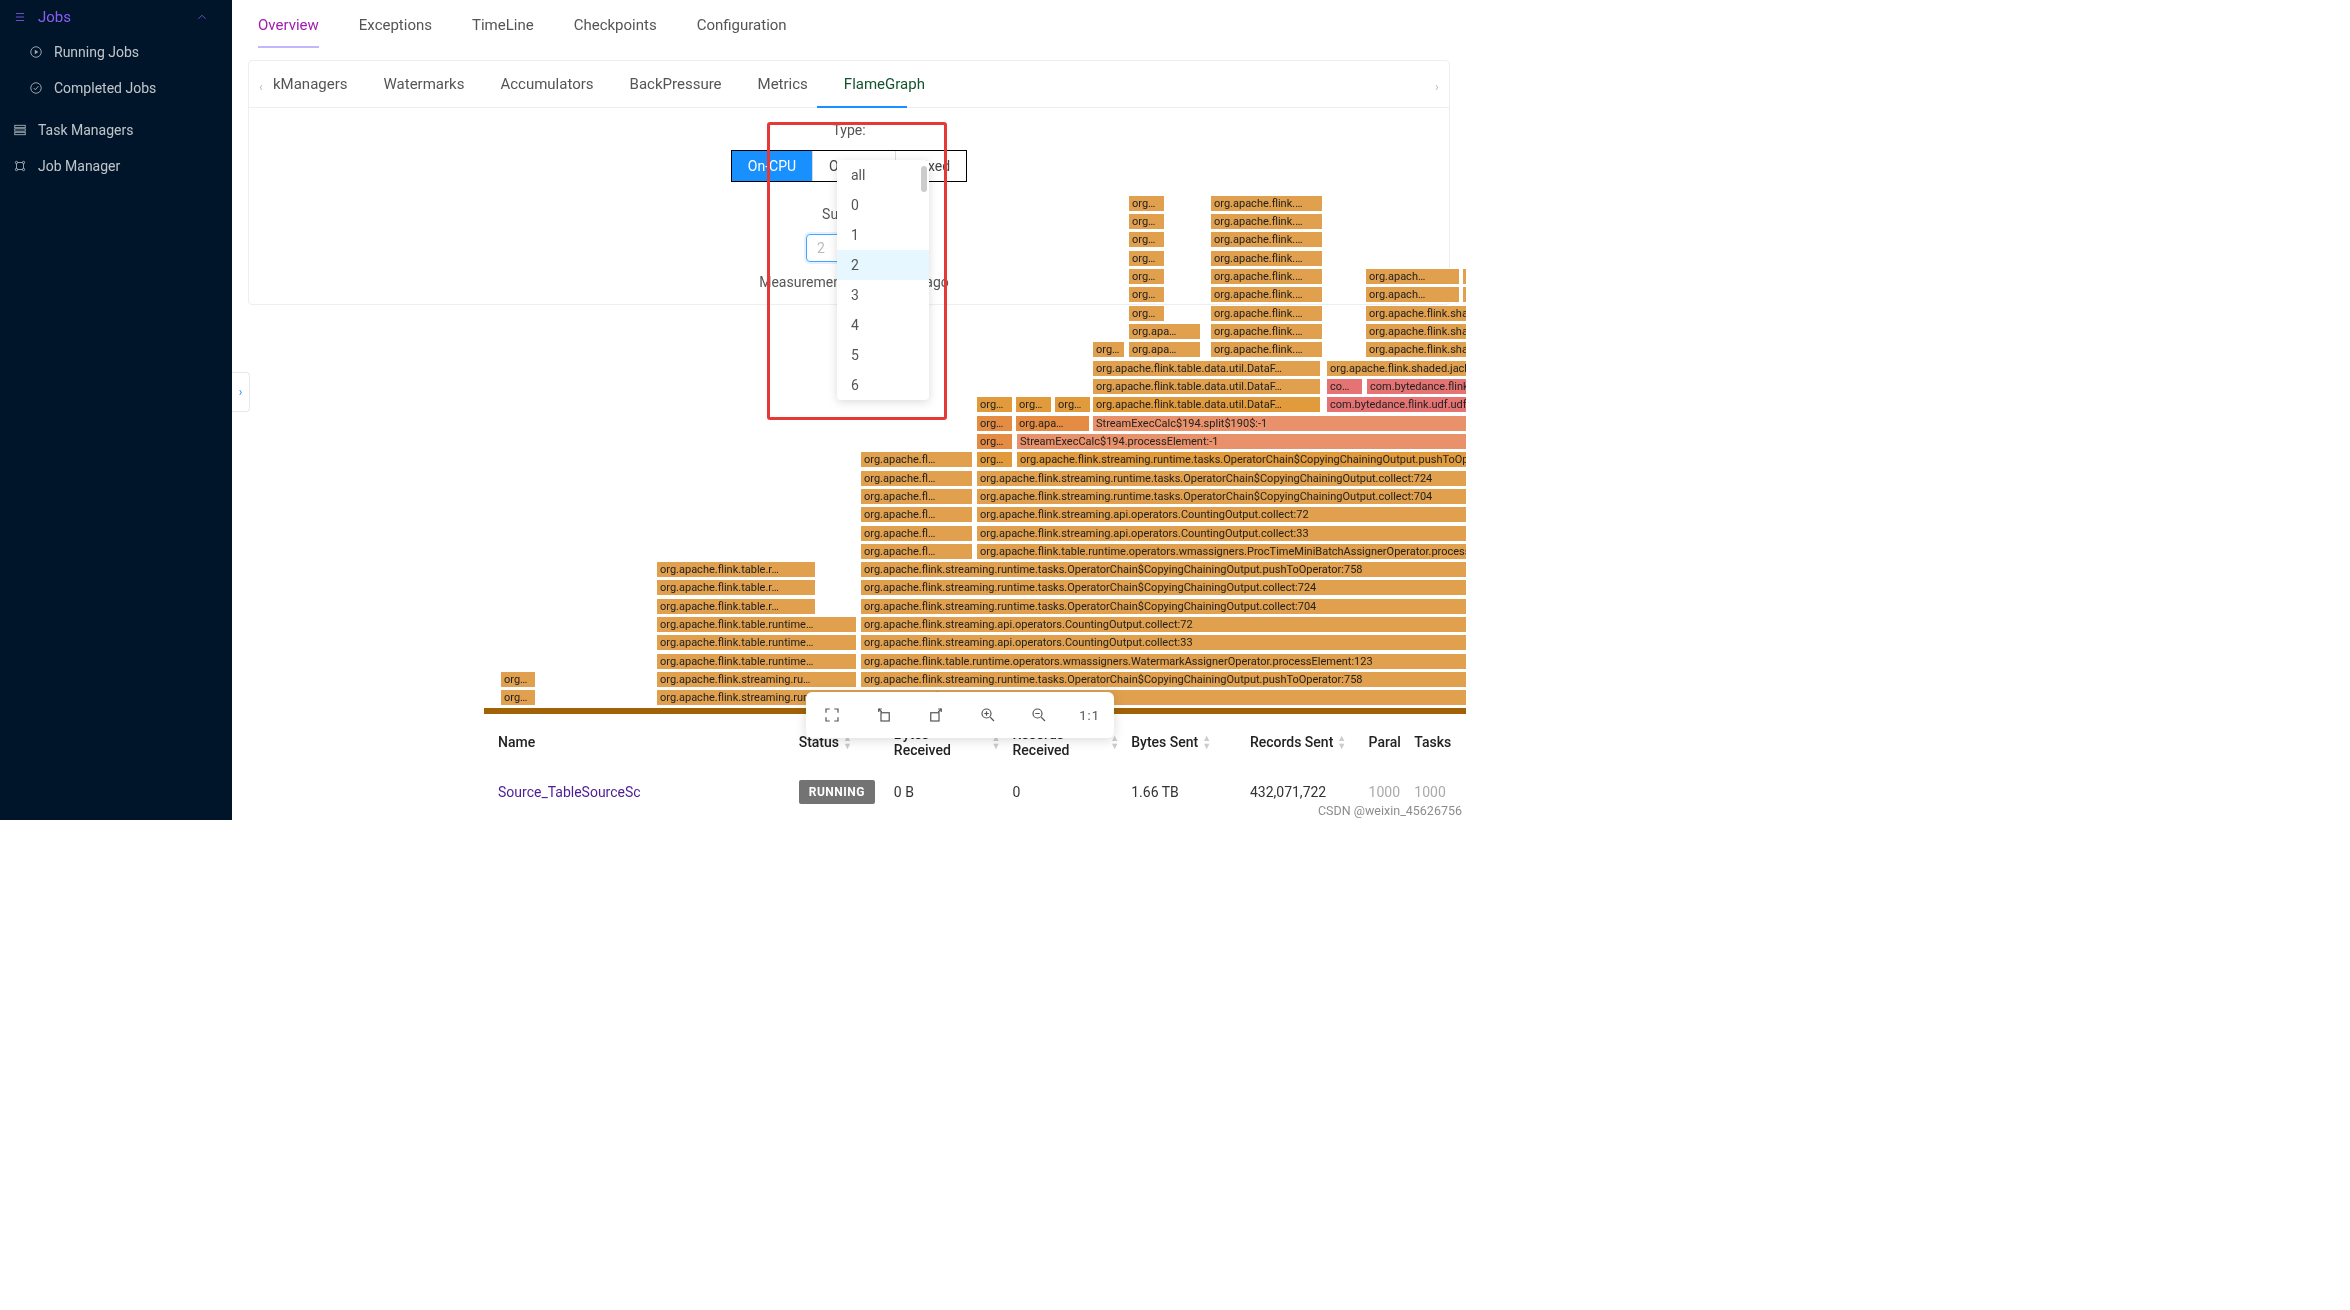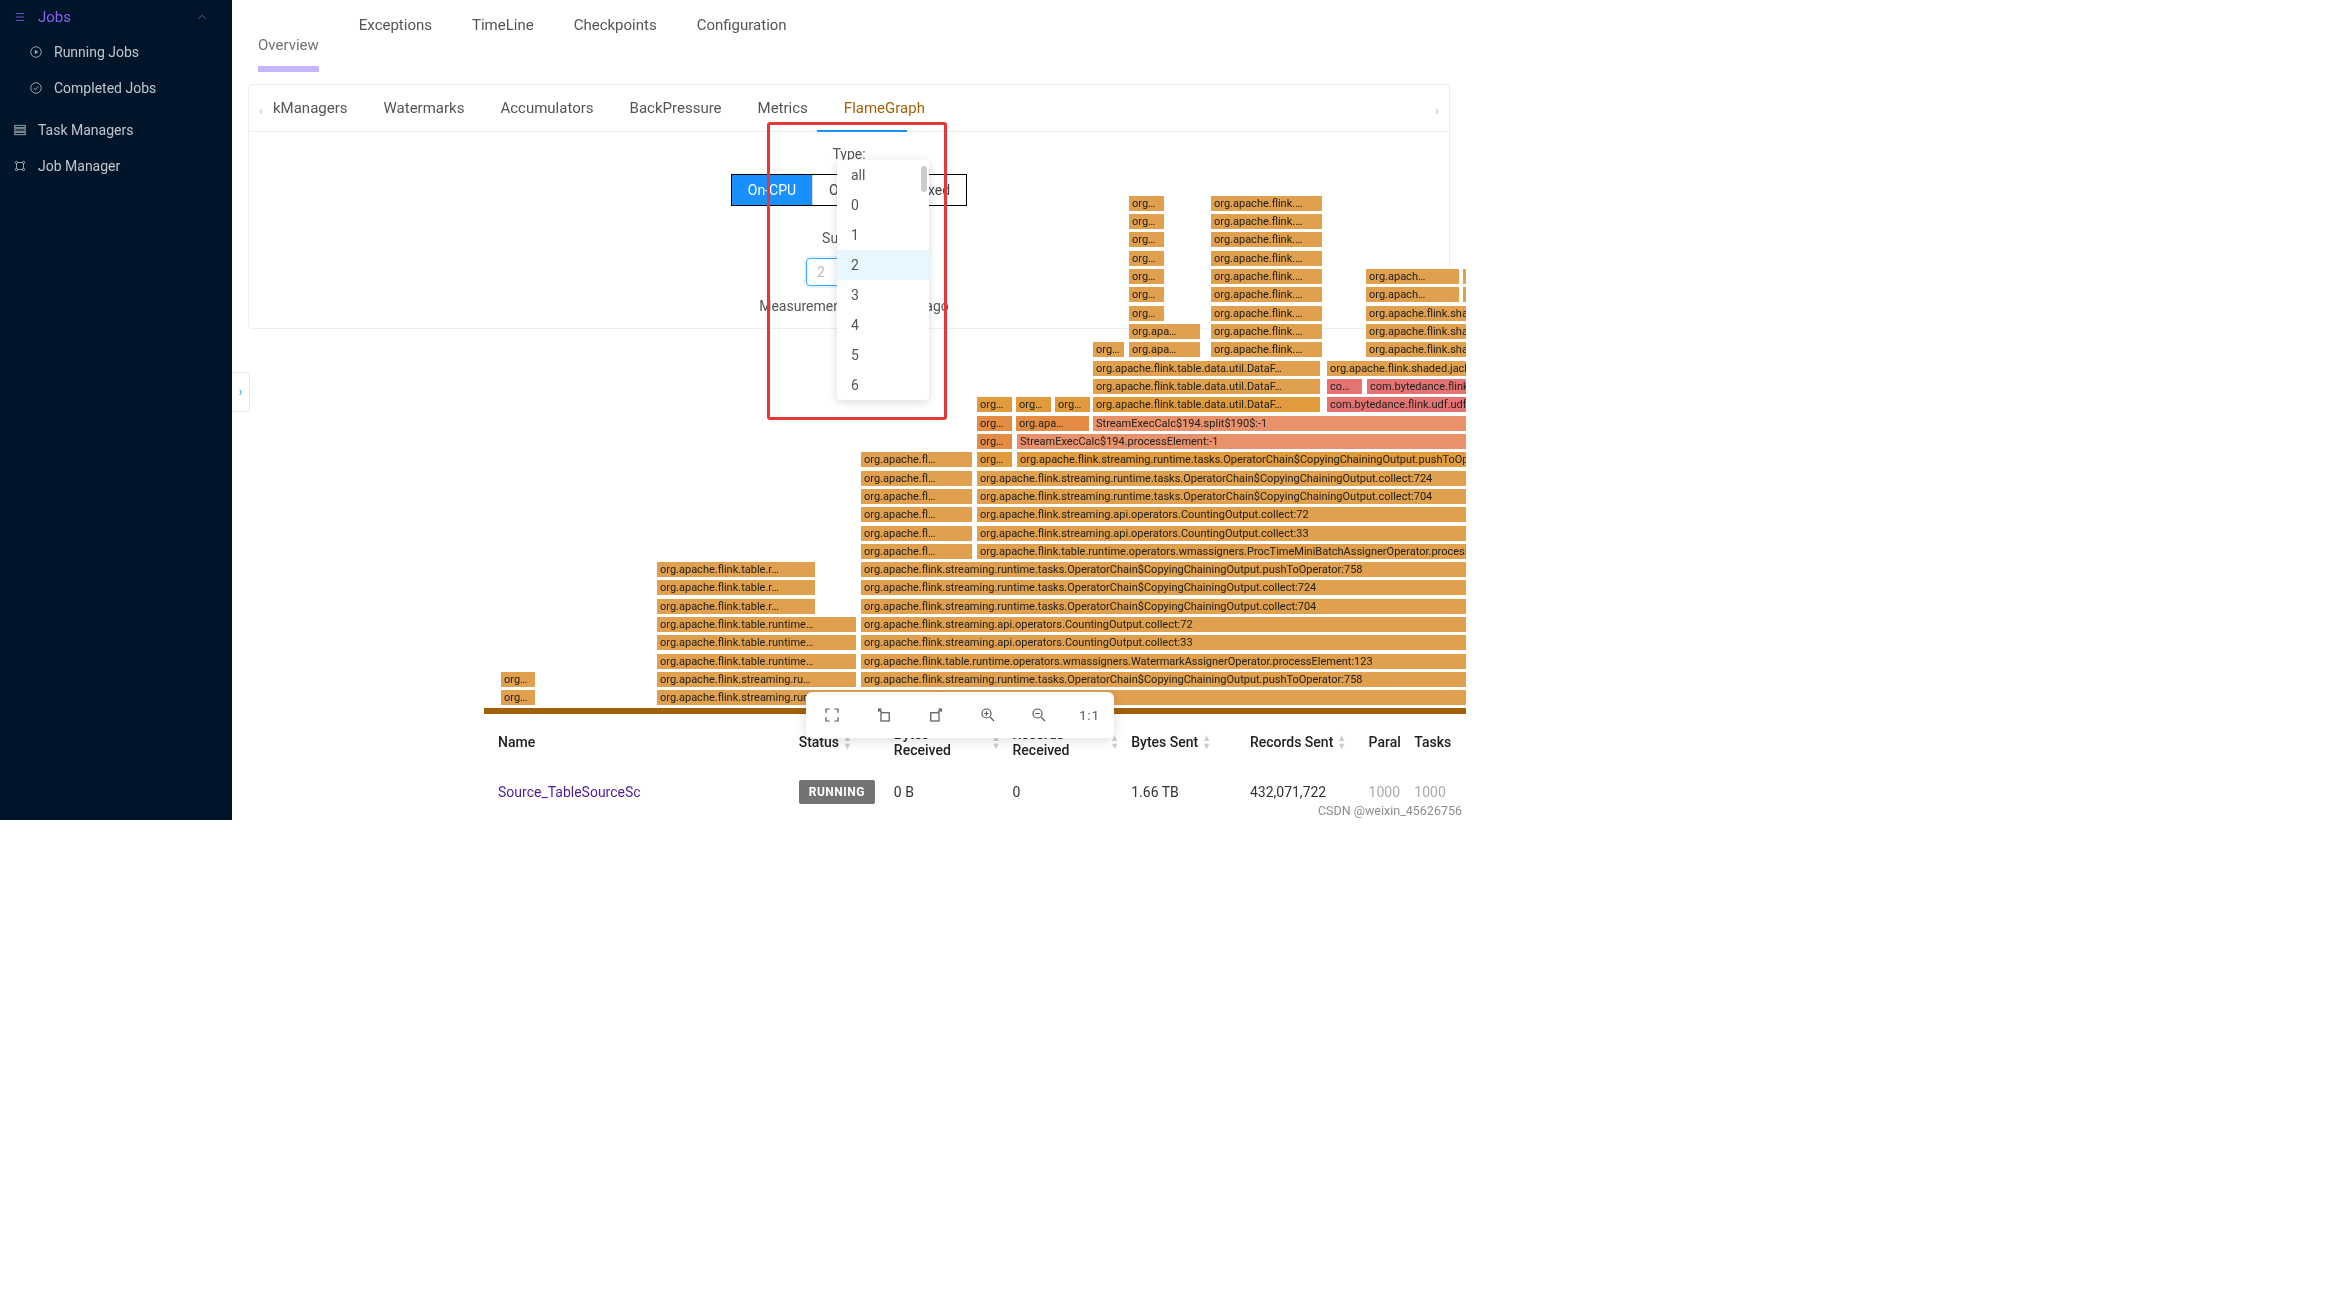--- a/index.html
+++ b/index.html
@@ -15,26 +15,26 @@
 .sidebar .nav-item-root { padding-left: 12px; }
 .sidebar .icon { width: 16px; height: 16px; display: inline-flex; align-items: center; justify-content: center; opacity: .85; }
 .sidebar svg { width: 14px; height: 14px; stroke: currentColor; fill: none; stroke-width: 1.6; }
 
 
 .main { flex: 1; background: #fff; position: relative; overflow: hidden; }
 .collapse-handle { position: absolute; left: 0; top: 372px; width: 18px; height: 40px; border: 1px solid #e8e8e8; border-left: none; border-radius: 0 4px 4px 0; background: #fff; display: flex; align-items: center; justify-content: center; color: #1890ff; cursor: pointer; z-index: 5; font-size: 12px; }
 
 .tabs { display: flex; gap: 40px; padding: 12px 26px 0 26px; border-bottom: 0; }
 .tab { padding: 4px 0 12px 0; color: #555; cursor: pointer; font-size: 15px; }
-.tab.active { color: #737373; border-bottom: 6px solid #c4b5fd; margin-top: 20px; }
+.tab.active { color: #a21caf; border-bottom: 2px solid #c4b5fd; }
 
 .subtabs-wrap { margin: 12px 16px 0 16px; border: 1px solid #eee; border-radius: 4px; position: relative; }
 .subtabs { display: flex; align-items: center; gap: 36px; padding: 14px 40px 14px 24px; border-bottom: 1px solid #eee; }
 .subtab { color: #555; cursor: pointer; font-size: 15px; white-space: nowrap; }
-.subtab.active { color: #a16207; }
+.subtab.active { color: #14532d; }
 .subtab-underline { position: absolute; height: 2px; background: #1890ff; bottom: -1px; }
 .subtab-arrow { color: #bbb; cursor: pointer; font-size: 13px; user-select: none; }
 .subtab-arrow.left { position: absolute; left: 10px; top: 18px; }
 .subtab-arrow.right { position: absolute; right: 10px; top: 18px; }
 
 .controls { display: flex; align-items: center; gap: 12px; padding: 14px 16px; position: relative; flex-direction: column; }
 .controls .label { color: #555; }
 .type-group { display: inline-flex; border: 1px solid #000000; border-radius: 0; overflow: hidden; }
 .type-btn { padding: 7px 16px; background: #fff; color: #444; border-right: 1px solid #d9d9d9; cursor: pointer; }
 .type-btn:last-child { border-right: none; }

